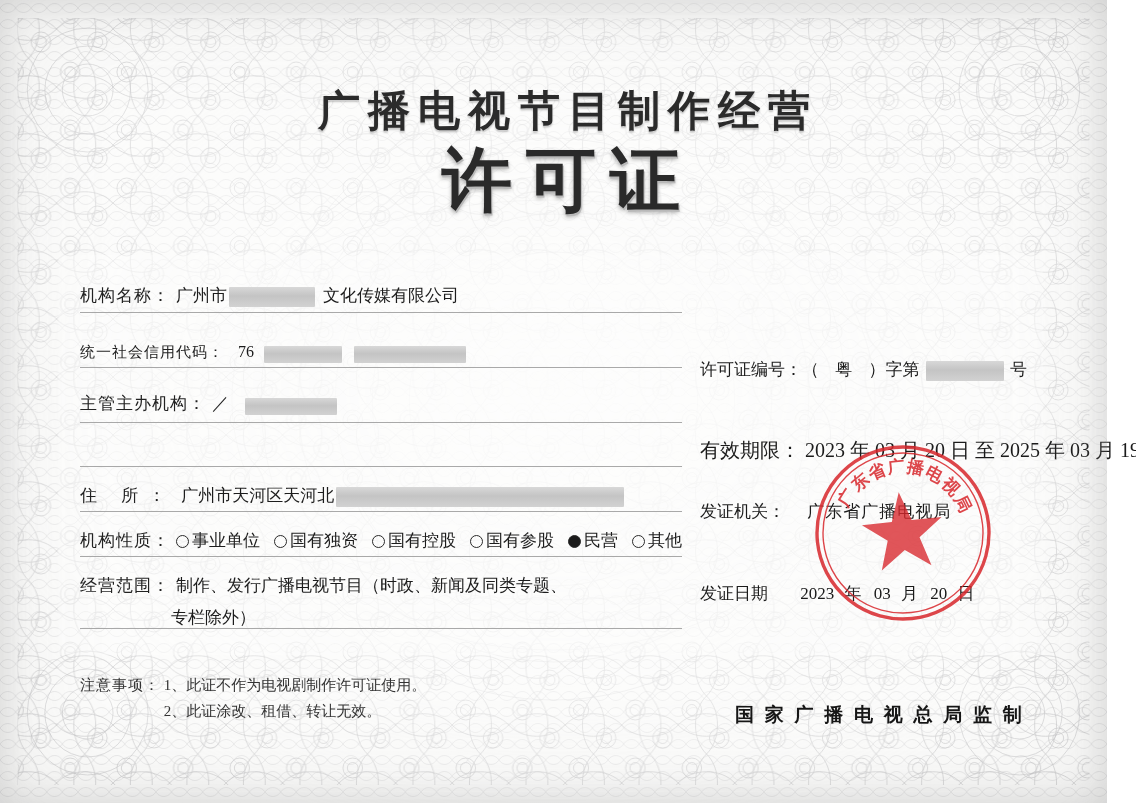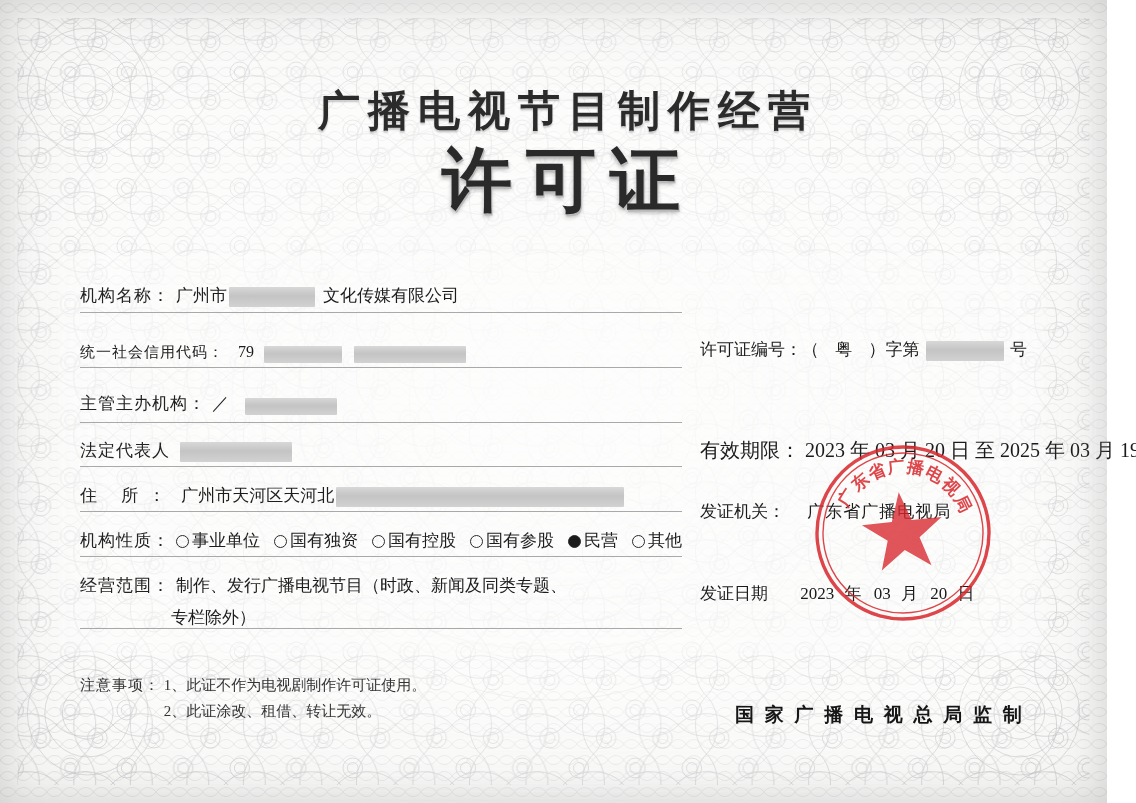--- a/index.html
+++ b/index.html
@@ -267,35 +267,31 @@
 
     <div class="row" style="left:80px; top:20px;">
       <span class="lbl">机构名称：</span>
       <span class="val">广州市</span>
       <span class="redact tall" style="width:86px;"></span>
       <span class="val">文化传媒有限公司</span>
     </div>
 
     <div class="row" style="left:80px; top:76px; font-size:15px;gap:8px;">
       <span class="lbl" style="font-size:15px;">统一社会信用代码：</span>
-      <span class="val small">79</span>
+      <span class="val small">76</span>
       <span class="redact" style="width:78px;"></span>
       <span class="redact" style="width:112px;"></span>
     </div>
 
     <div class="row" style="left:80px; top:128px;">
       <span class="lbl">主管主办机构：</span>
       <span class="val">／</span>
       <span class="redact" style="width:92px; margin-left:16px;"></span>
     </div>
 
-    <div class="row" style="left:80px; top:175px;">
-      <span class="lbl">法定代表人</span>
-      <span class="redact tall" style="width:112px; margin-left:10px;"></span>
-    </div>
 
     <div class="row" style="left:80px; top:220px;">
       <span class="lbl spaced">住        所：</span>
       <span class="val">广州市天河区天河北</span>
       <span class="redact tall" style="width:288px;"></span>
     </div>
 
     <div class="row" style="left:80px; top:310px;">
       <span class="lbl">经营范围：</span>
       <span class="val">制作、发行广播电视节目（时政、新闻及同类专题、</span>
@@ -328,21 +324,21 @@
           <span class="radio"></span>
           <span>其他</span>
         </span>
       </span>
     </div>
     <div class="row" style="left:165px; top:342px;">
       <span class="val">专栏除外）</span>
     </div>
   </div>
 
-  <div class="right-row" style="left:700px; top:338px;">
+  <div class="right-row" style="left:700px; top:358px;">
     <span>许可证编号：（</span>
     <span style="margin:0 12px;">粤</span>
     <span>）字第</span>
     <span class="redact tall" style="width:78px;"></span>
     <span>号</span>
   </div>
 
   <div class="right-row" style="left:700px; top:437px; font-size:20px;">
     <span>有效期限：</span>
     <span>2023</span>

